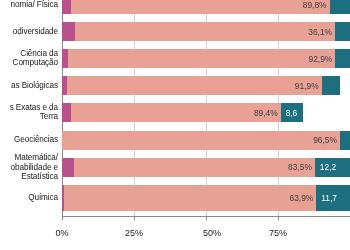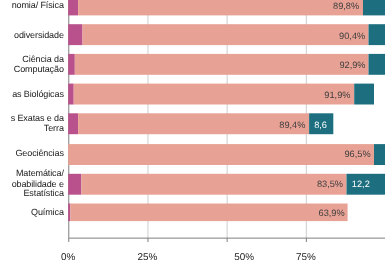--- a/index.html
+++ b/index.html
@@ -179,21 +179,21 @@
             <div class="seg seg-c" style="width: 20.448px;"></div>
           </div>
         </div>
         <div class="row" style="position: absolute; top: 22.1px; height: 19px; text-decoration: underline;">
           <div class="row-label">odiversidade</div>
           <div class="bar">
             <div class="seg seg-a" style="width: 12.672px;">
               <span class="seg-val">4,4%</span>
             </div>
             <div class="seg seg-b" style="width: 260.352px;">
-              <span class="seg-val">90,4%</span>
+              <span class="seg-val">36,1%</span>
             </div>
             <div class="seg seg-c" style="width: 14.976px;"></div>
           </div>
         </div>
         <div class="row" style="position: absolute; top: 49.2px; height: 19px;">
           <div class="row-label">Ciência da
 Computação</div>
           <div class="bar">
             <div class="seg seg-a" style="width: 5.76px;">
               <span class="seg-val">2,0%</span>
@@ -249,41 +249,44 @@
               <span class="seg-val">4,3%</span>
             </div>
             <div class="seg seg-b" style="width: 240.48px;">
               <span class="seg-val">83,5%</span>
             </div>
             <div class="seg seg-c" style="width: 35.136px;">
               <span class="seg-val">12,2</span>
             </div>
           </div>
         </div>
-        <div class="row" style="position: absolute; top: 184.7px; height: 16px;">
+        <div class="row" style="position: absolute; top: 184.7px; height: 26px;">
           <div class="row-label">Química</div>
           <div class="bar">
             <div class="seg seg-a" style="width: 2.304px;">
               <span class="seg-val">0,8%</span>
             </div>
             <div class="seg seg-b" style="width: 252px;">
               <span class="seg-val">63,9%</span>
+            </div>
+            <div class="seg seg-c" style="width: 33.696px;">
+              <span class="seg-val">11,7</span>
             </div>
           </div>
         </div>
       </div>
   </div>
 
   <div class="axis">
     <div class="tick-rule"></div>
     <div id="ticks">
         <div class="tick-mark" style="left: 62px;"></div>
         <div class="tick" style="left: 62px;">0%</div>
         <div class="tick-mark" style="left: 134px;"></div>
         <div class="tick" style="left: 134px;">25%</div>
         <div class="tick-mark" style="left: 206px;"></div>
-        <div class="tick" style="left: 222px;">50%</div>
+        <div class="tick" style="left: 212px;">50%</div>
         <div class="tick-mark" style="left: 278px;"></div>
         <div class="tick" style="left: 278px;">75%</div>
       </div>
   </div>
 
 </div>
 
 </body></html>

